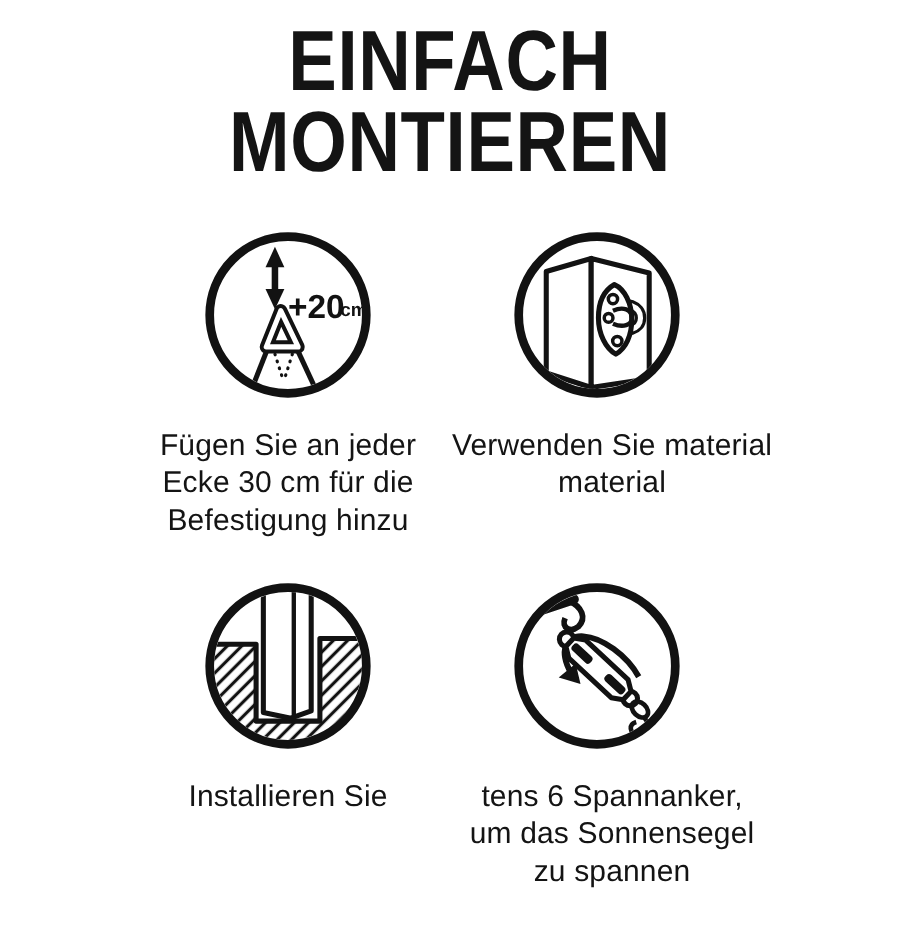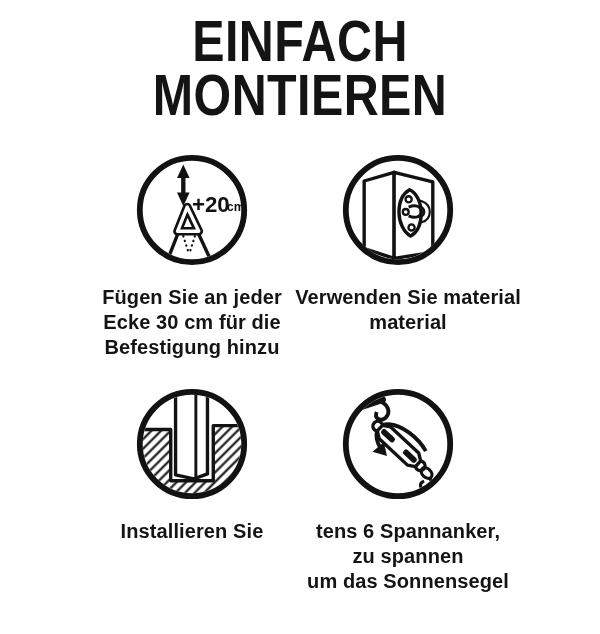--- a/index.html
+++ b/index.html
@@ -18,21 +18,21 @@
   .grid{
     width:432px;margin:30px auto 0;
     display:grid;grid-template-columns:216px 216px;row-gap:26px;
   }
   figure.step{margin:0;display:flex;flex-direction:column;align-items:center}
   .icon-box{width:116px;height:116px}
   .step-right .icon-box{transform:translateX(-10px)}
   .icon-box svg{display:block;width:100%;height:100%}
   figcaption.caption{
     margin-top:17px;text-align:center;
-    font-size:20px;line-height:25px;letter-spacing:.1px;font-weight:700;
+    font-size:20px;line-height:25px;letter-spacing:.1px;font-weight:400;
   }
   .cap-line{white-space:nowrap}
 </style>
 </head>
 <body>
 
 <div class="page">
 
   <header class="title">
     <div class="title-line">EINFACH</div>
@@ -148,19 +148,19 @@
               <rect x="7" y="-3" width="17" height="6" rx="2.5" fill="#121212" stroke="none"></rect>
               <ellipse cx="40" cy="1" rx="6.5" ry="4.5" stroke-width="3.2"></ellipse>
               <path d="M46,3 C54,4 57,11 51,15 C46,18 41,14 44,9" stroke-width="3.2"></path>
             </g>
           </g>
           <circle cx="60" cy="60" r="54" fill="none" stroke="#121212" stroke-width="6"></circle>
         </svg>
       </div>
       <figcaption class="caption">
         <div class="cap-line">tens 6 Spannanker,</div>
+        <div class="cap-line">um das Sonnensegel</div>
         <div class="cap-line">zu spannen</div>
-        <div class="cap-line">um das Sonnensegel</div>
       </figcaption>
     </figure>
 
   </div>
 </div>
 
 </body></html>

